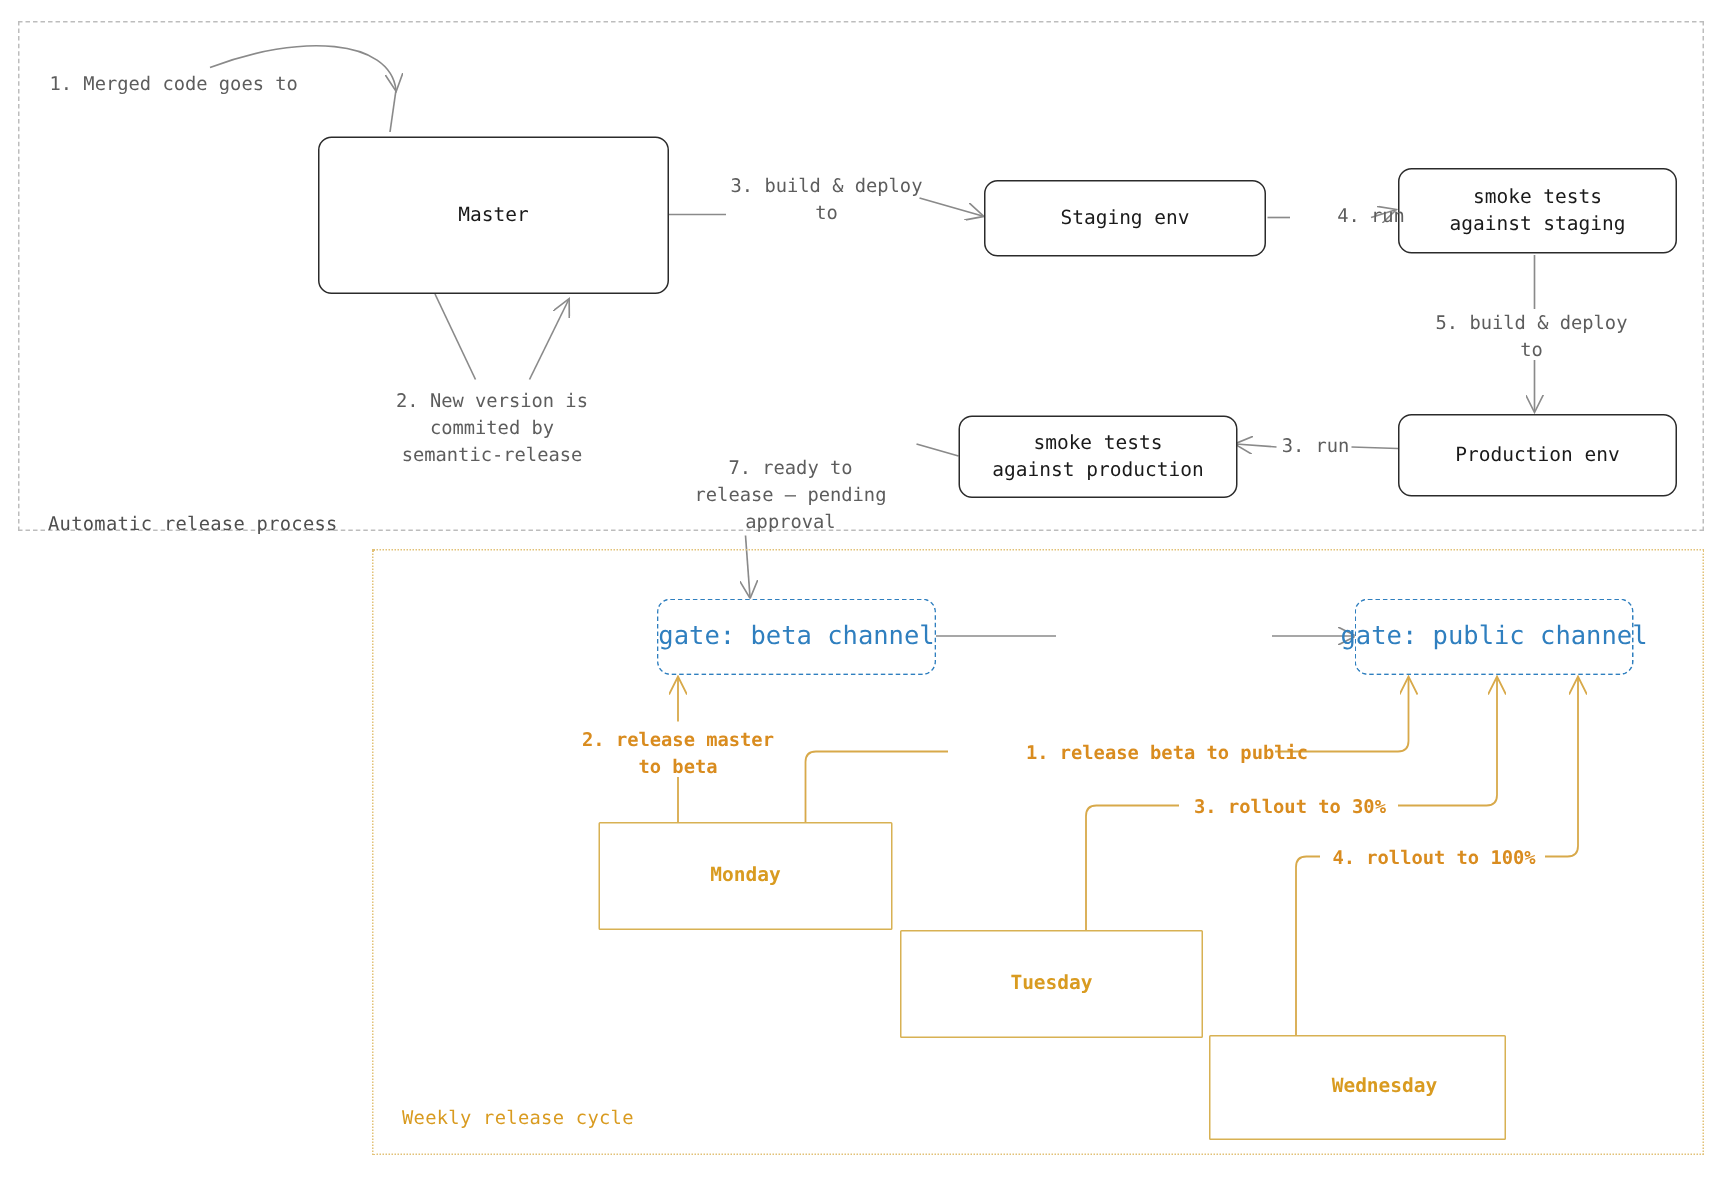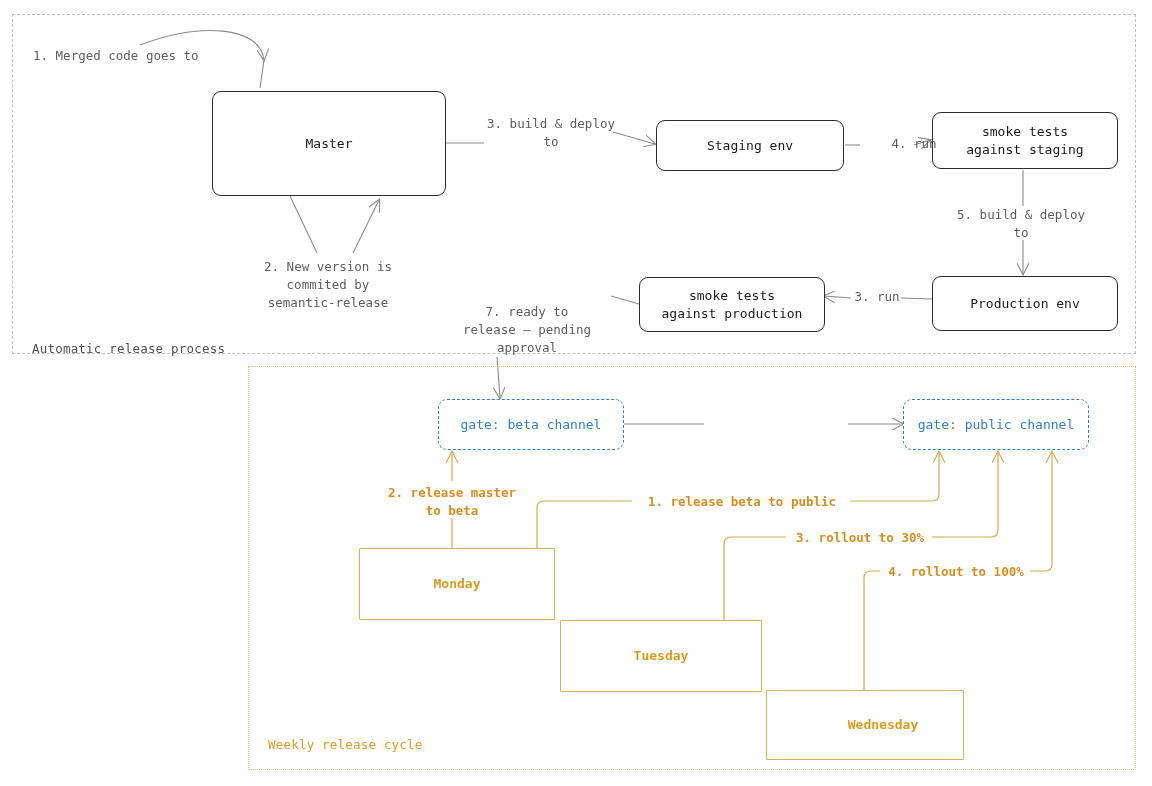--- a/index.html
+++ b/index.html
@@ -62,28 +62,29 @@
   .node.plain {
     border: 1.3px solid #2b2b2b;
     border-radius: 9px;
     color: #1a1a1a;
     font-size: 13px;
   }
   .node.gate {
     border: 1.7px dashed #2f7fbf;
     border-radius: 9px;
     color: #2f7fbf;
-    font-size: 13px;
+    font-size: 17px;
   }
   .node.day {
     border: 1.3px solid #d8b153;
     border-radius: 1px;
     color: #d99b20;
     font-size: 13px;
     font-weight: 700;
+    margin-left: 40px;
   }
 
   
   .edge-label {
     position: absolute;
     white-space: pre;
     text-align: center;
     line-height: 1.45;
     font-size: 12.5px;
   }
@@ -190,21 +191,21 @@
   <div class="edge-label grey" style="left:950px; top:206px; width:142px;">5. build &amp; deploy
 to</div>
 
   <div class="edge-label grey" style="left:849px; top:288px; width:56px;">3. run</div>
 
   <div class="edge-label grey" style="left:443px; top:303px; width:168px;">7. ready to
 release – pending
 approval</div>
 
 
-  <div class="edge-label amber" style="left:634px; top:493px; width:216px;">1. release beta to public</div>
+  <div class="edge-label amber" style="left:670px; top:493px; width:216px;">1. release beta to public</div>
 
   <div class="edge-label amber" style="left:370px; top:484px; width:164px;">2. release master
 to beta</div>
 
   <div class="edge-label amber" style="left:788px; top:529px; width:144px;">3. rollout to 30%</div>
 
   <div class="edge-label amber" style="left:880px; top:563px; width:152px;">4. rollout to 100%</div>
 
 </div>
 

